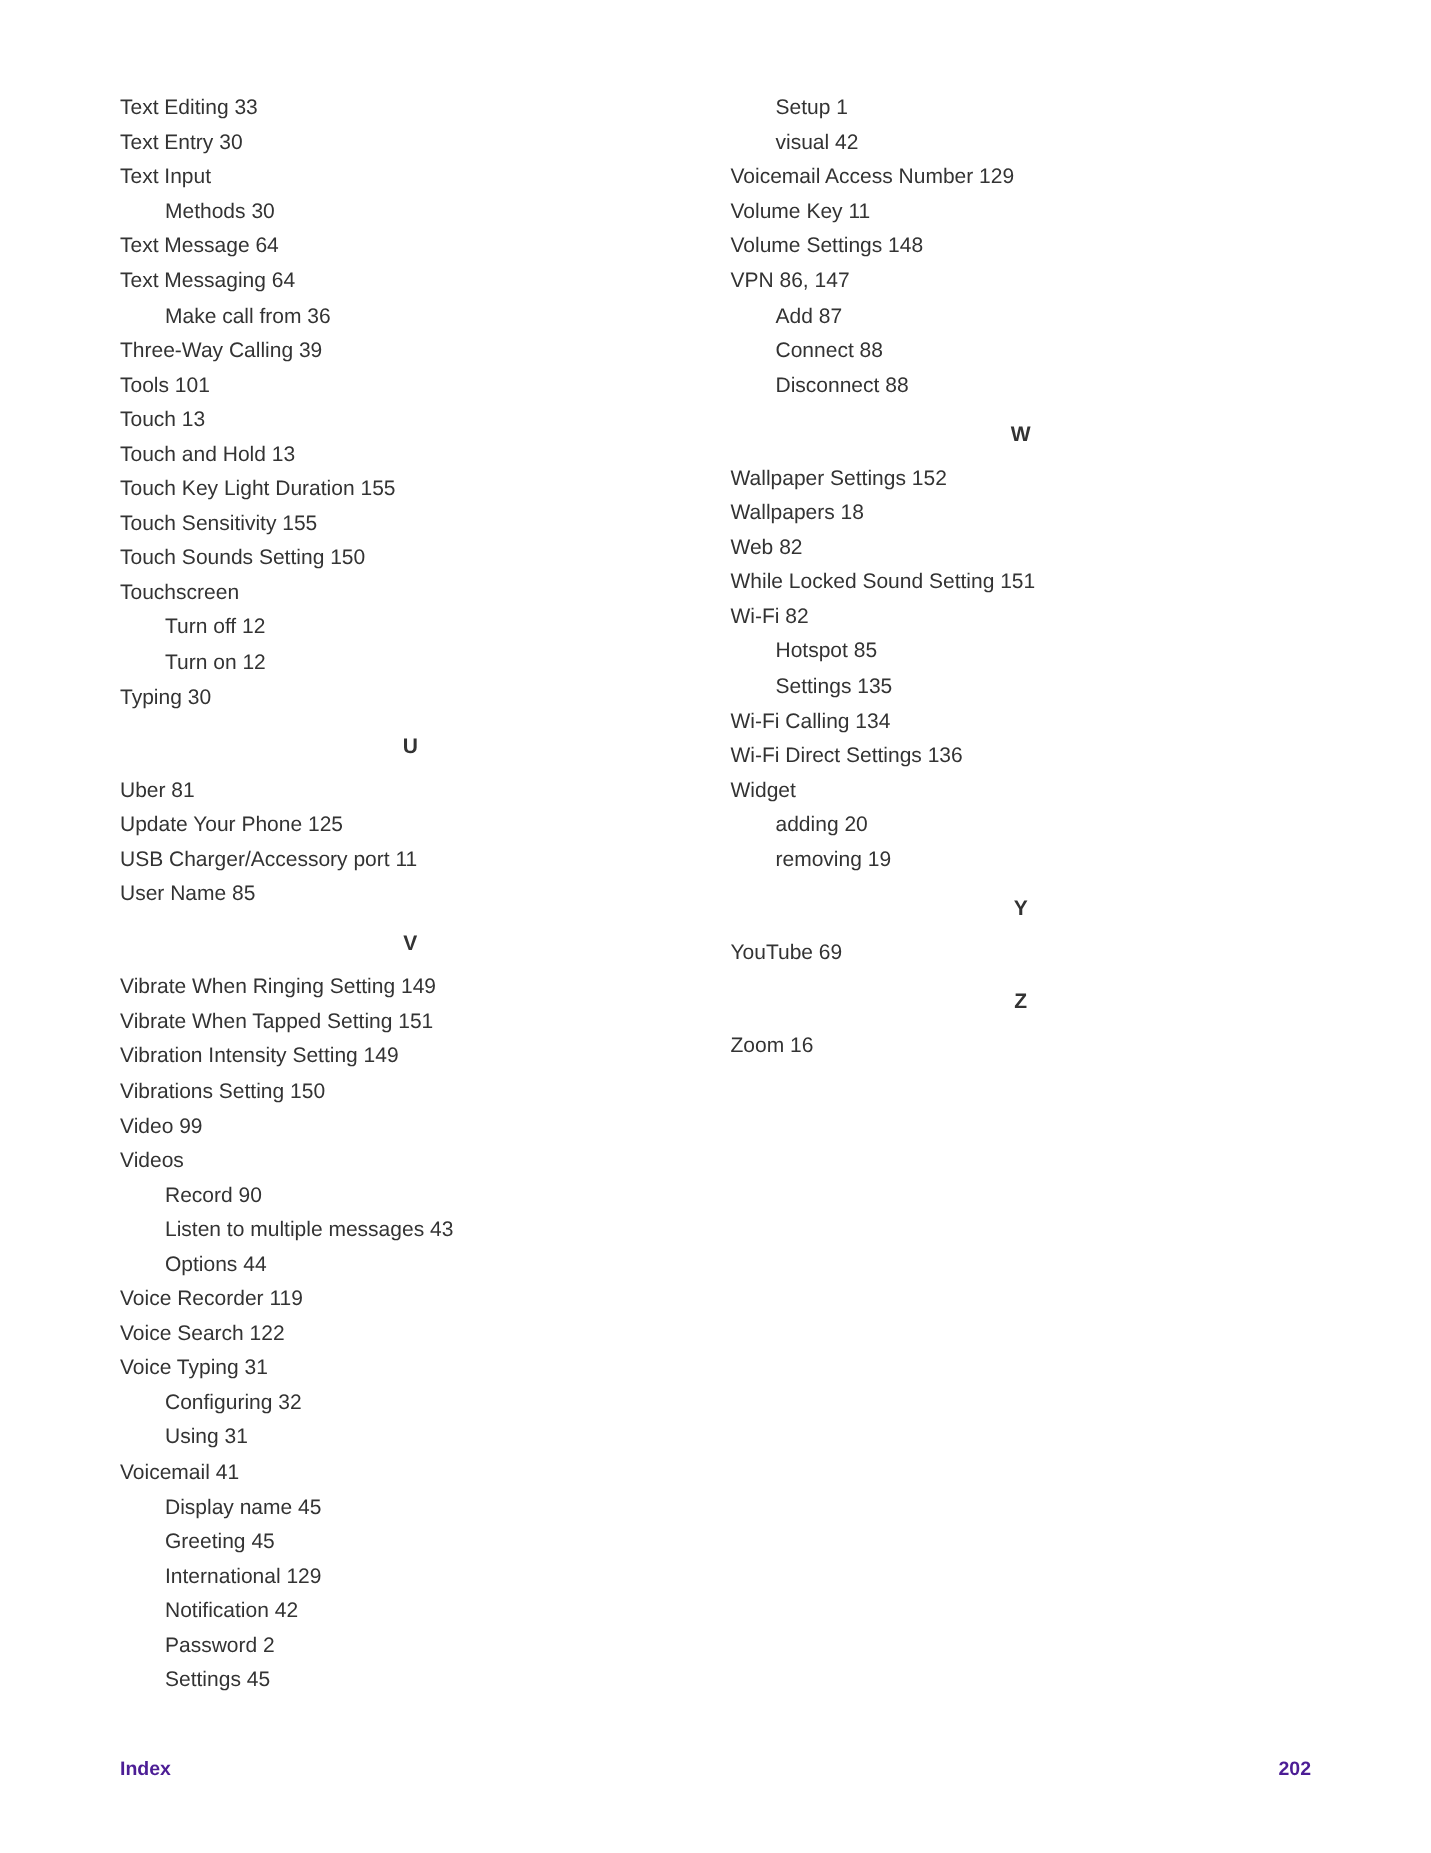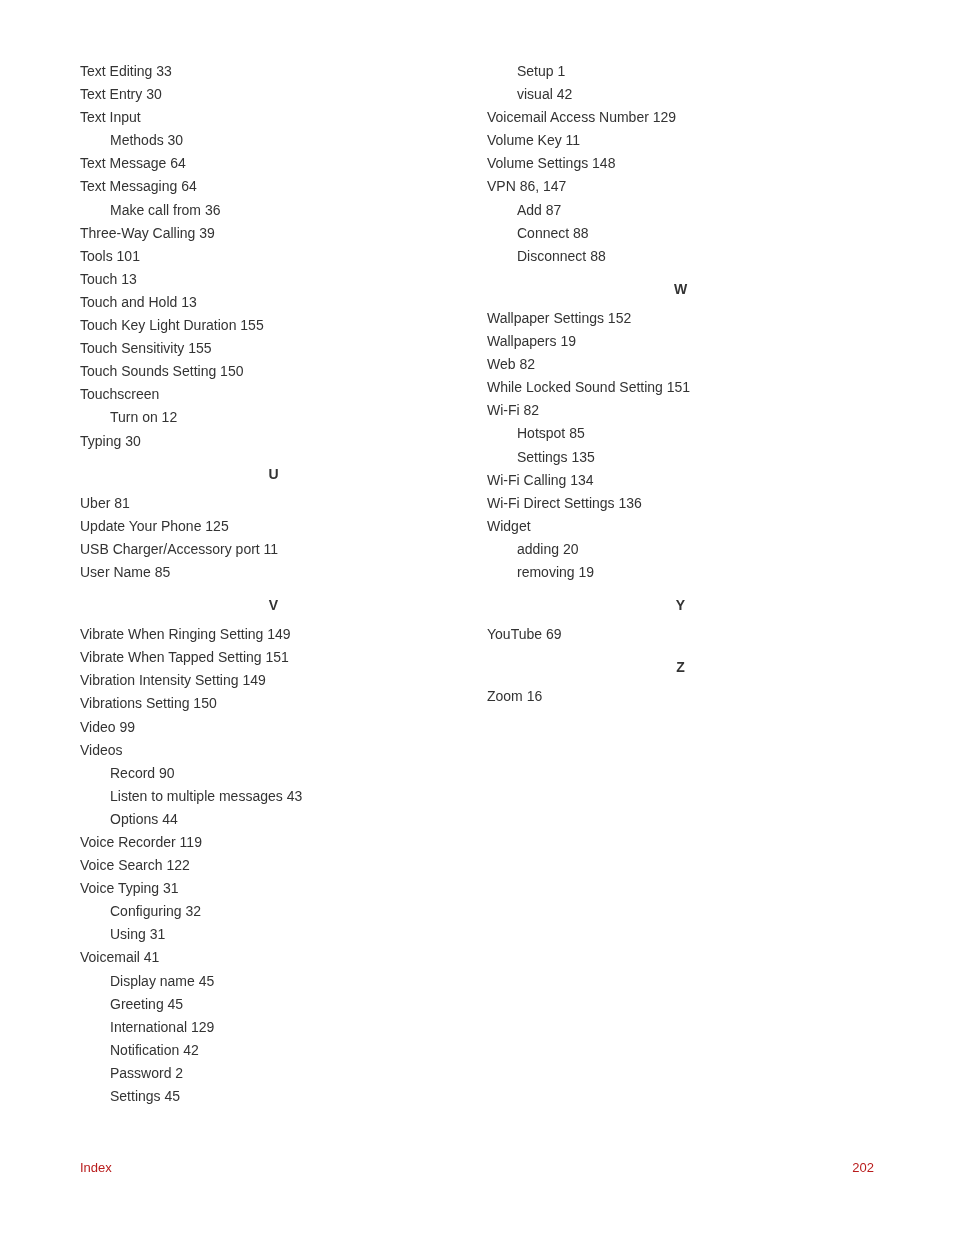--- a/index.html
+++ b/index.html
@@ -41,21 +41,22 @@
       font-size: 14px;
       margin: 10px 0 6px 0;
     }
     .footer {
       display: flex;
       justify-content: space-between;
       align-items: flex-end;
       margin-top: 30px;
       padding-top: 10px;
       font-size: 13px;
-      color: #b91c1c;
+      color: #4c1d95;
+      font-weight: bold;
     }
   </style>
 </head>
 <body>
 
 <div class="page">
   <div class="columns">
     <div class="col" id="left-col">
         <div class="entry">Text Editing  33</div>
         <div class="entry">Text Entry  30</div>
@@ -65,20 +66,21 @@
         <div class="entry">Text Messaging  64</div>
         <div class="entry indented">Make call from  36</div>
         <div class="entry">Three-Way Calling  39</div>
         <div class="entry">Tools  101</div>
         <div class="entry">Touch  13</div>
         <div class="entry">Touch and Hold  13</div>
         <div class="entry">Touch Key Light Duration  155</div>
         <div class="entry">Touch Sensitivity  155</div>
         <div class="entry">Touch Sounds Setting  150</div>
         <div class="entry">Touchscreen</div>
+        <div class="entry indented">Turn off  12</div>
         <div class="entry indented">Turn on  12</div>
         <div class="entry">Typing  30</div>
         <div class="section-header">U</div>
         <div class="entry">Uber  81</div>
         <div class="entry">Update Your Phone  125</div>
         <div class="entry">USB Charger/Accessory port  11</div>
         <div class="entry">User Name  85</div>
         <div class="section-header">V</div>
         <div class="entry">Vibrate When Ringing Setting  149</div>
         <div class="entry">Vibrate When Tapped Setting  151</div>
@@ -107,21 +109,21 @@
         <div class="entry indented">visual  42</div>
         <div class="entry">Voicemail Access Number  129</div>
         <div class="entry">Volume Key  11</div>
         <div class="entry">Volume Settings  148</div>
         <div class="entry">VPN  86, 147</div>
         <div class="entry indented">Add  87</div>
         <div class="entry indented">Connect  88</div>
         <div class="entry indented">Disconnect  88</div>
         <div class="section-header">W</div>
         <div class="entry">Wallpaper Settings  152</div>
-        <div class="entry">Wallpapers  19</div>
+        <div class="entry">Wallpapers  18</div>
         <div class="entry">Web  82</div>
         <div class="entry">While Locked Sound Setting  151</div>
         <div class="entry">Wi-Fi  82</div>
         <div class="entry indented">Hotspot  85</div>
         <div class="entry indented">Settings  135</div>
         <div class="entry">Wi-Fi Calling  134</div>
         <div class="entry">Wi-Fi Direct Settings  136</div>
         <div class="entry">Widget</div>
         <div class="entry indented">adding  20</div>
         <div class="entry indented">removing  19</div>

